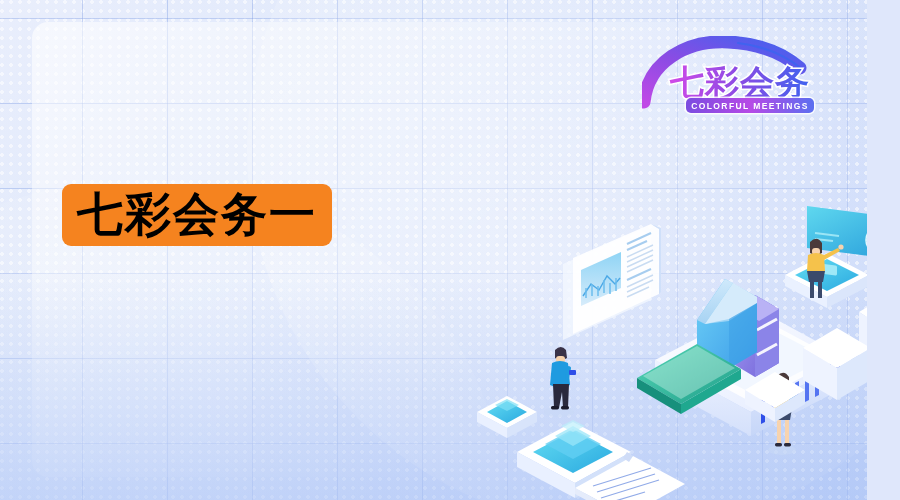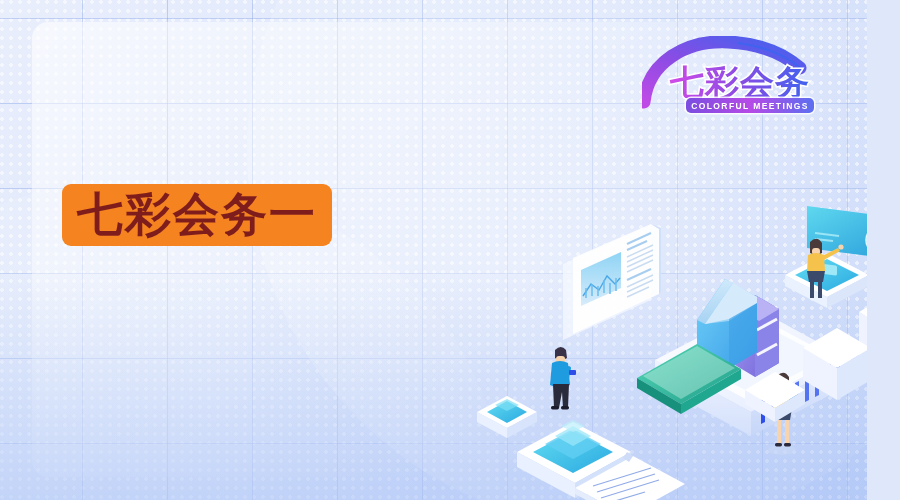--- a/index.html
+++ b/index.html
@@ -61,21 +61,21 @@
     font-family:"Liberation Sans",sans-serif;white-space:nowrap;
   }
 
   
   .headline{position:absolute;left:62px;top:184px;z-index:40;}
   .tag-box{
     display:inline-block;background:#f5831f;border-radius:9px;
     padding:6px 15px 8px 15px;
   }
   .tag-box .tag-text{
-    display:block;color:#7f1d1d;font-size:46px;line-height:48px;font-weight:bold;
+    display:block;color:#000000;font-size:46px;line-height:48px;font-weight:bold;
     letter-spacing:2px;white-space:nowrap;
     font-family:"DejaVu Sans","Liberation Sans",sans-serif;
   }
   .main-title{
     margin-top:12px;
     font-size:62px;line-height:66px;font-weight:bold;letter-spacing:1px;
     color:#2f4fe8;white-space:nowrap;
     font-family:"DejaVu Sans","Liberation Sans",sans-serif;
     -webkit-text-stroke:5px #ffffff;
     paint-order:stroke fill;

